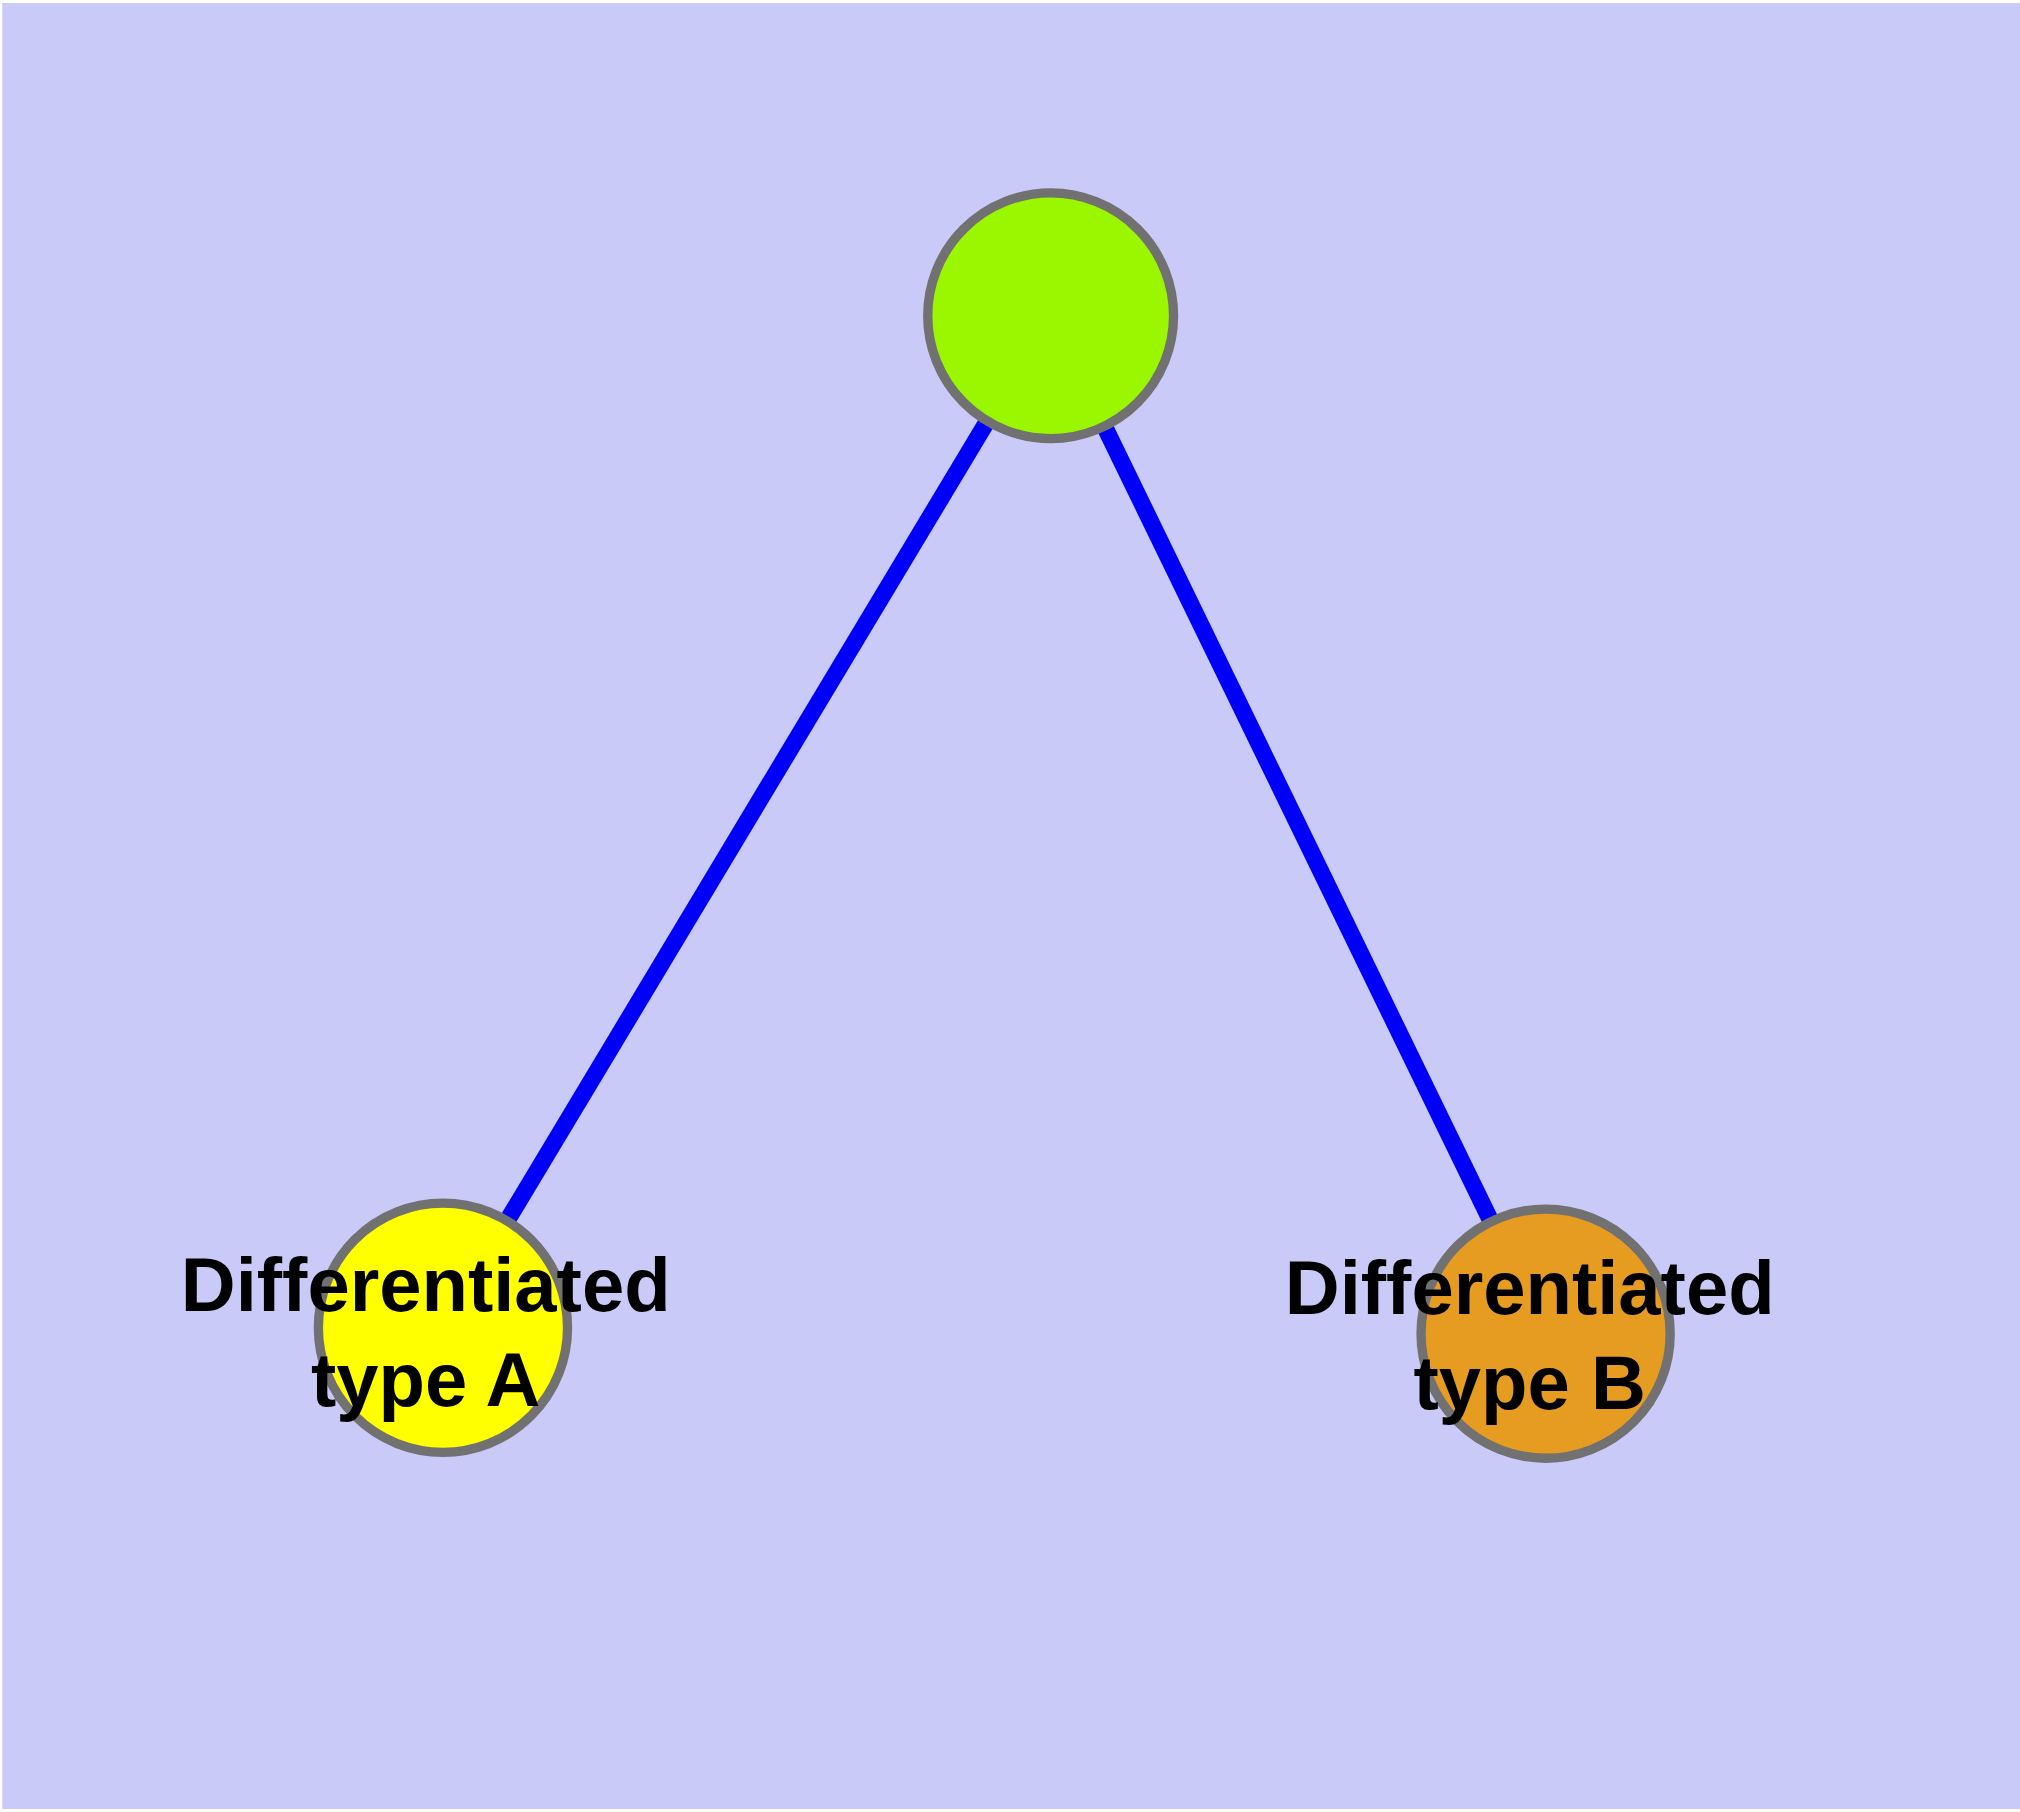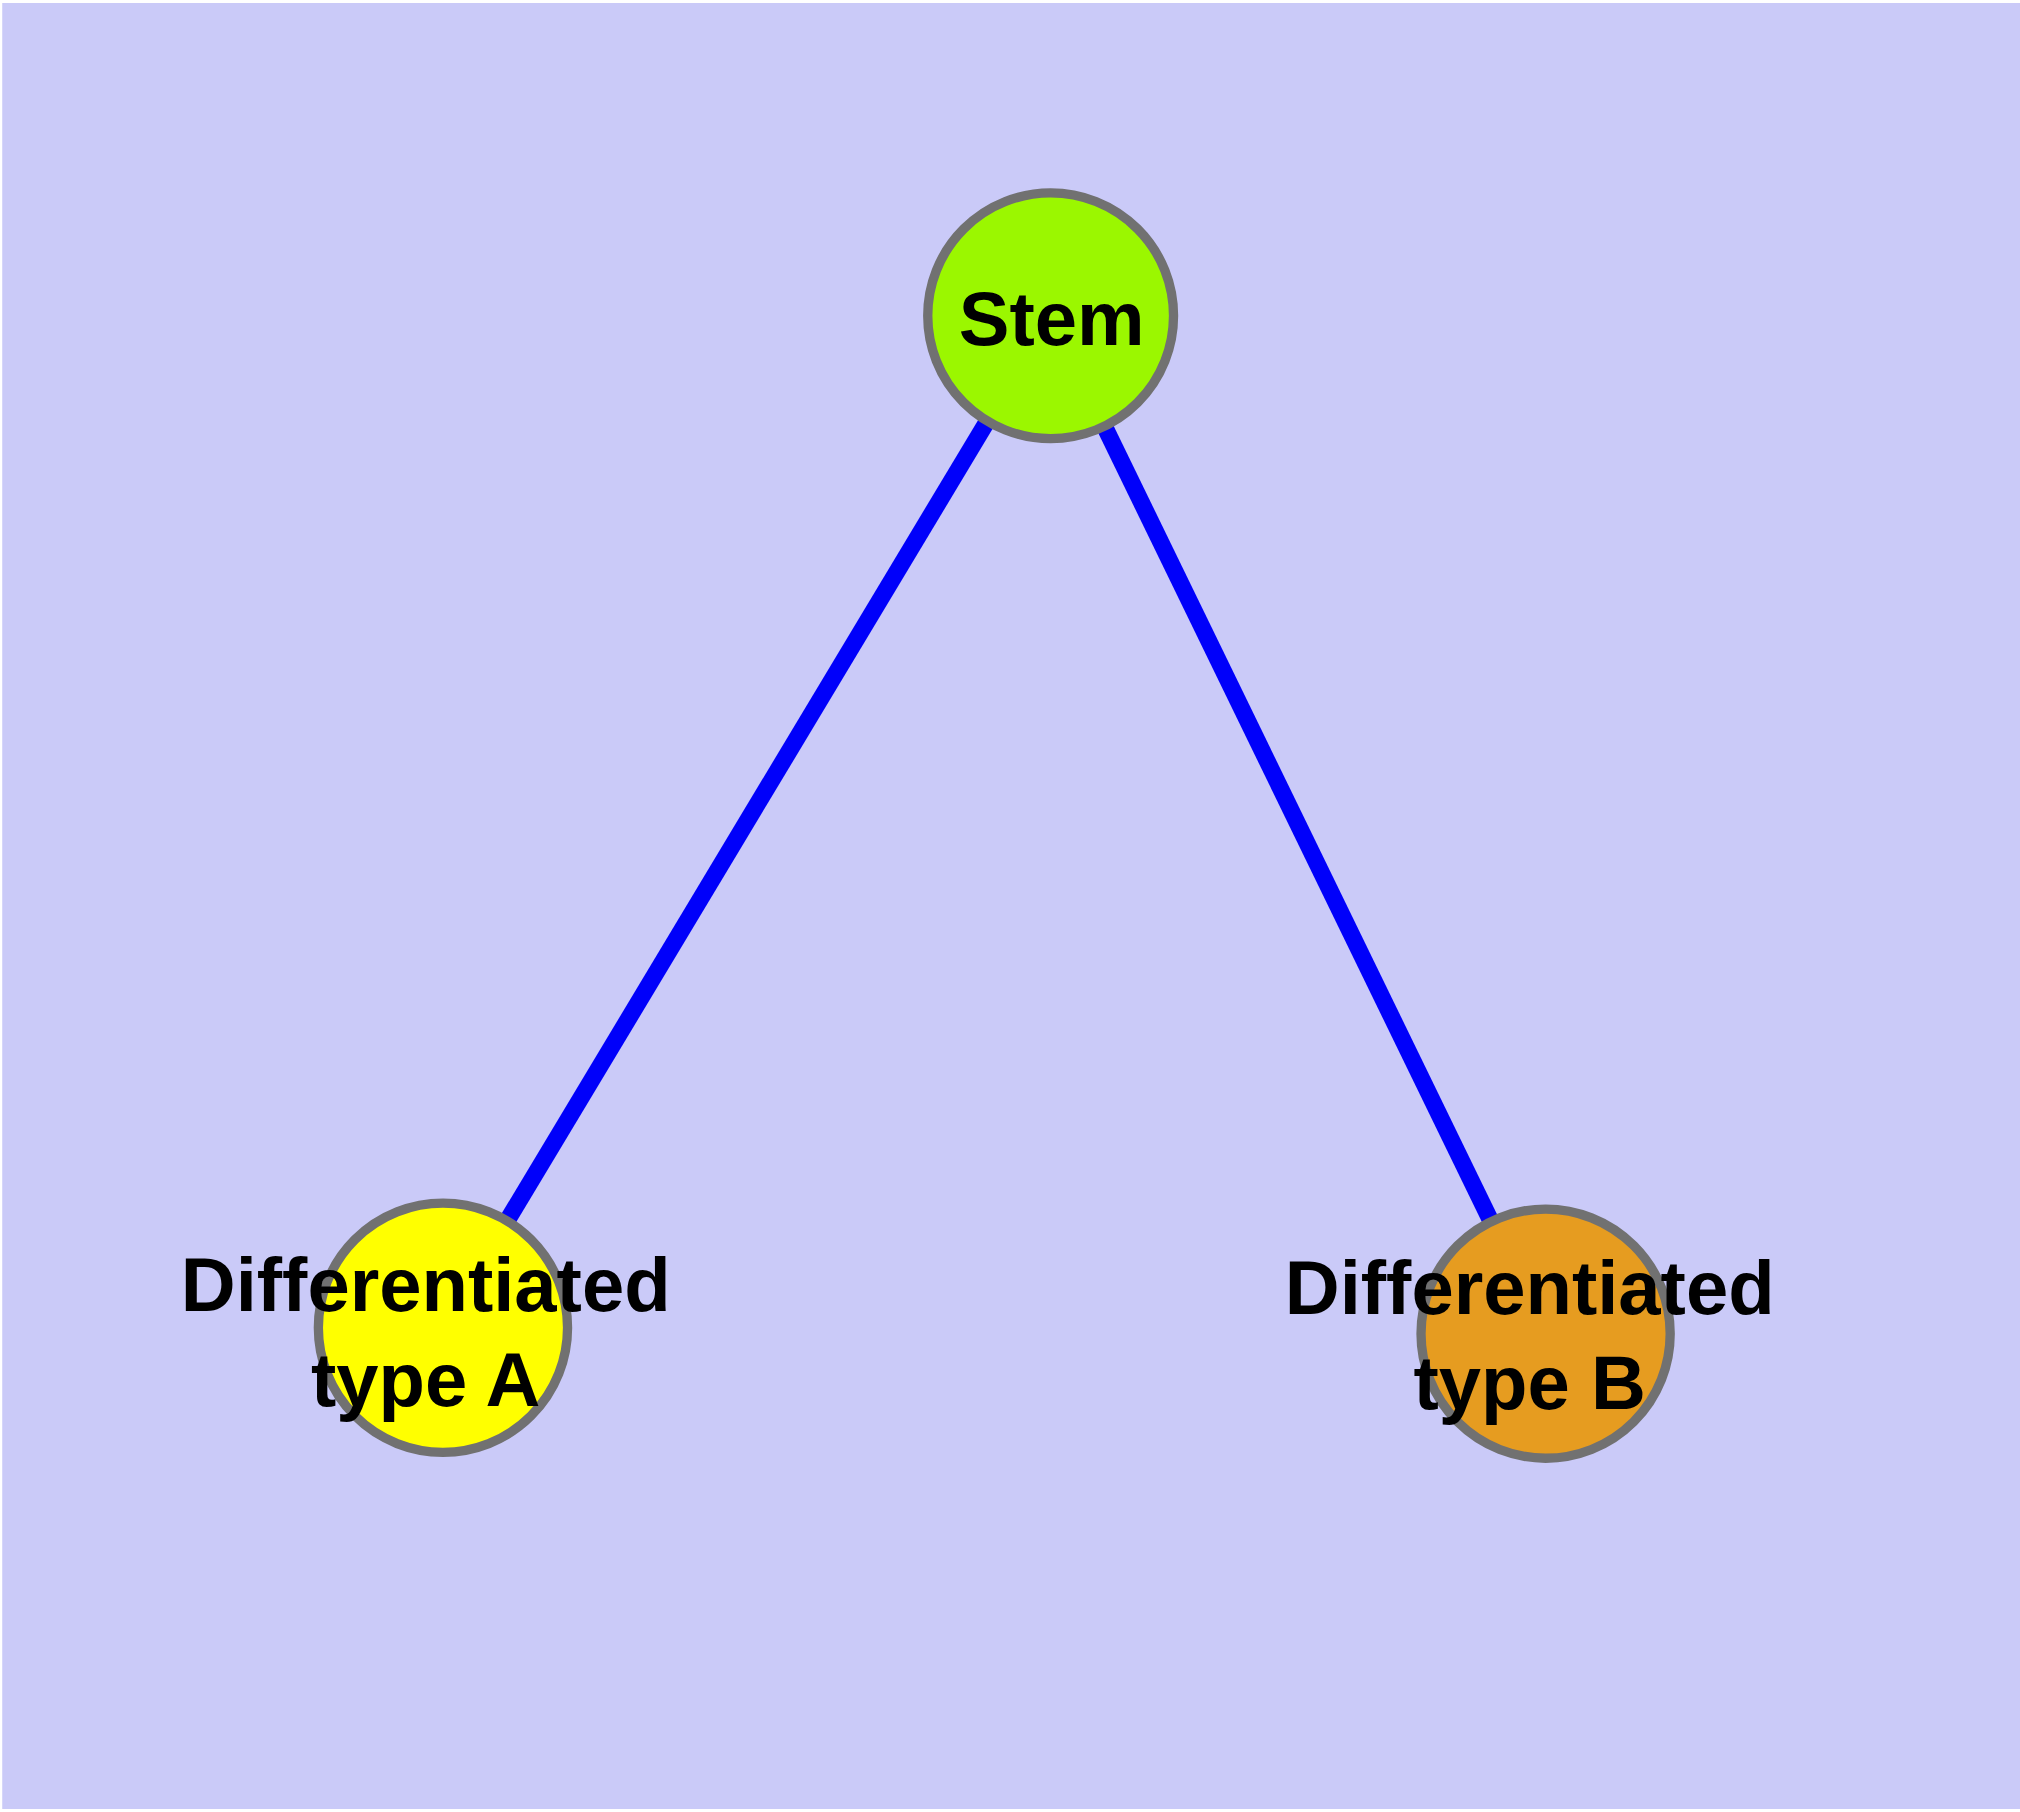--- a/index.html
+++ b/index.html
@@ -59,20 +59,19 @@
         <line x1="1237" y1="369" x2="520" y2="1563" stroke="#0000fa" stroke-width="20"></line>
         <line x1="1237" y1="369" x2="1821" y2="1570" stroke="#0000fa" stroke-width="20"></line>
       </g>
     <g id="node-layer">
         <circle cx="1237" cy="369" r="145" fill="#9bf700" stroke="#717171" stroke-width="11"></circle>
         <circle cx="520" cy="1563" r="147" fill="#ffff00" stroke="#717171" stroke-width="11"></circle>
         <circle cx="1821" cy="1570" r="147" fill="#e69c20" stroke="#717171" stroke-width="11"></circle>
       </g>
   </svg>
   <div id="label-layer">
-      <div class="node-label" style="left: 1050px; top: 315px; color: rgb(0, 0, 0);">Stem</div>
       <div class="node-label" style="left: 424px; top: 1329px; color: rgb(0, 0, 0);">Differentiated
 type A</div>
       <div class="node-label" style="left: 1528px; top: 1332px; color: rgb(0, 0, 0);">Differentiated
 type B</div>
     </div>
 </div>
 
 
 </body></html>

